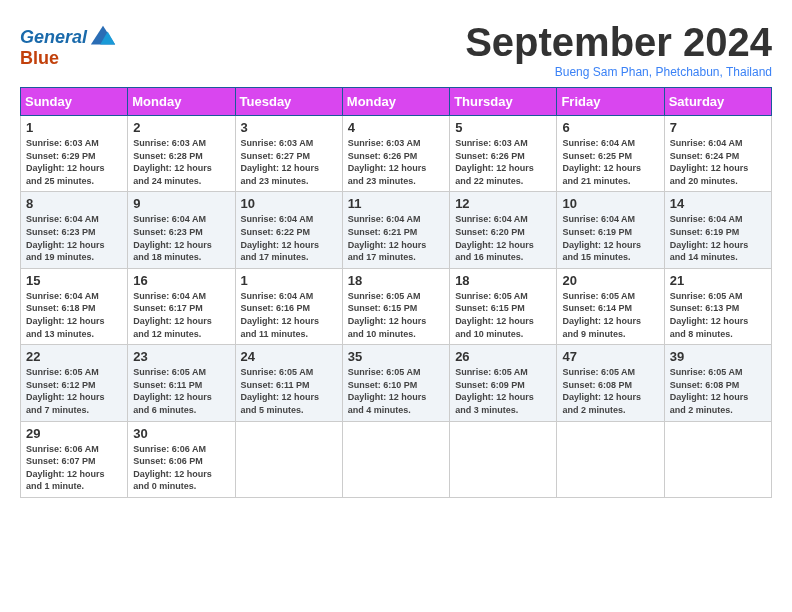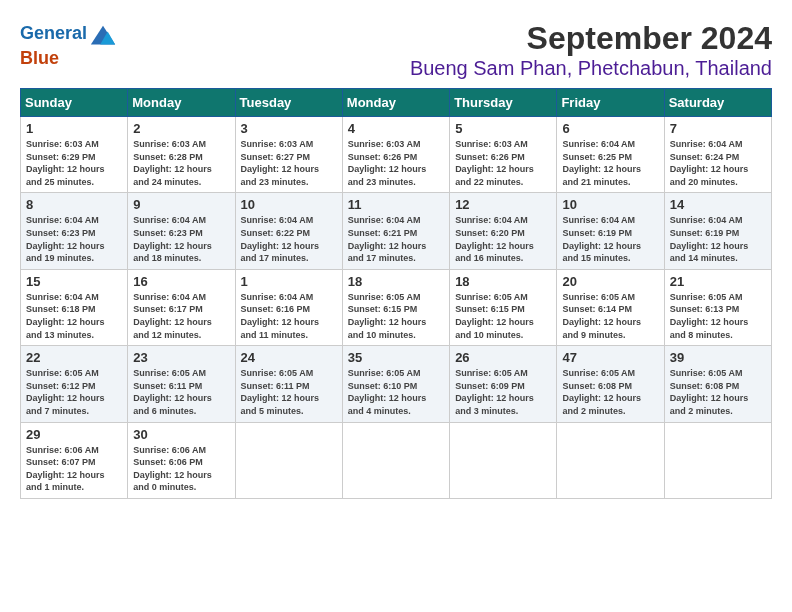--- a/index.html
+++ b/index.html
@@ -32,35 +32,35 @@
     }
     .logo-icon {
       width: 28px;
       height: 28px;
       margin-left: 2px;
     }
     .title-block {
       text-align: right;
     }
     .month-title {
-      font-size: 32px;
+      font-size: 40px;
       font-weight: bold;
       color: #333;
     }
     .location-title {
-      font-size: 20px;
-      color: #4c1d95;
+      font-size: 12px;
+      color: #3b82f6;
     }
     .calendar-table {
       width: 100%;
       border-collapse: collapse;
       border: 1px solid #ccc;
     }
     .calendar-table th {
-      background-color: #0f766e;
+      background-color: #d946ef;
       color: #fff;
       font-size: 13px;
       font-weight: bold;
       padding: 6px 4px;
       text-align: left;
       border: 1px solid #1a5a9a;
     }
     .calendar-table td {
       vertical-align: top;
       border: 1px solid #ccc;
@@ -92,21 +92,21 @@
     .empty-cell {
       background-color: #fff !important;
     }
   </style>
 </head>
 <body>
 
 <div class="header-section">
   <div class="logo">
     <div>
-      <div style="display:flex;">
+      <div style="display:flex;align-items:center;font-style:italic;">
         <span class="logo-text"><span>General</span></span>
         <svg class="logo-icon" viewBox="0 0 30 30">
           <polygon points="15,2 28,22 2,22" fill="#2a6db5"></polygon>
           <polygon points="20,8 28,22 12,22" fill="#1a9ad7"></polygon>
         </svg>
       </div>
       <div style="font-size:18px;font-weight:bold;color:#c2410c;margin-top:-4px;">Blue</div>
     </div>
   </div>
   <div class="title-block">

